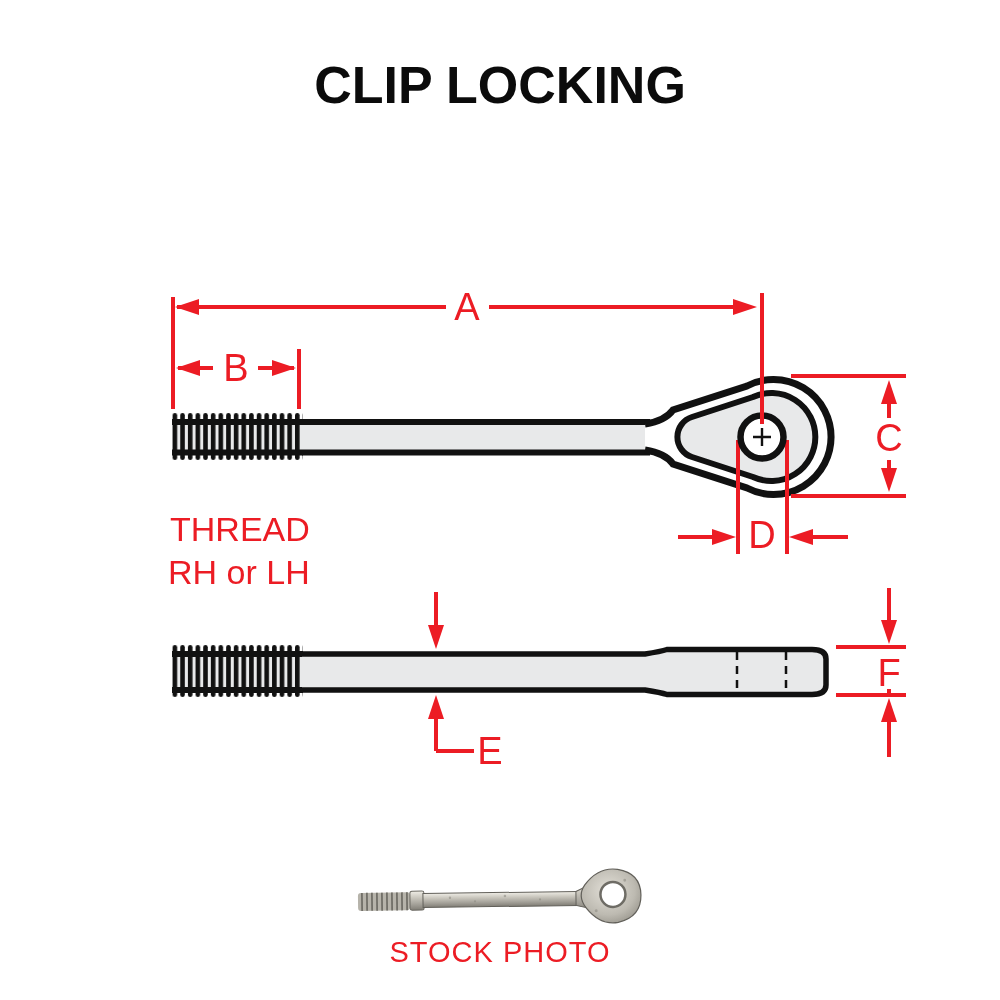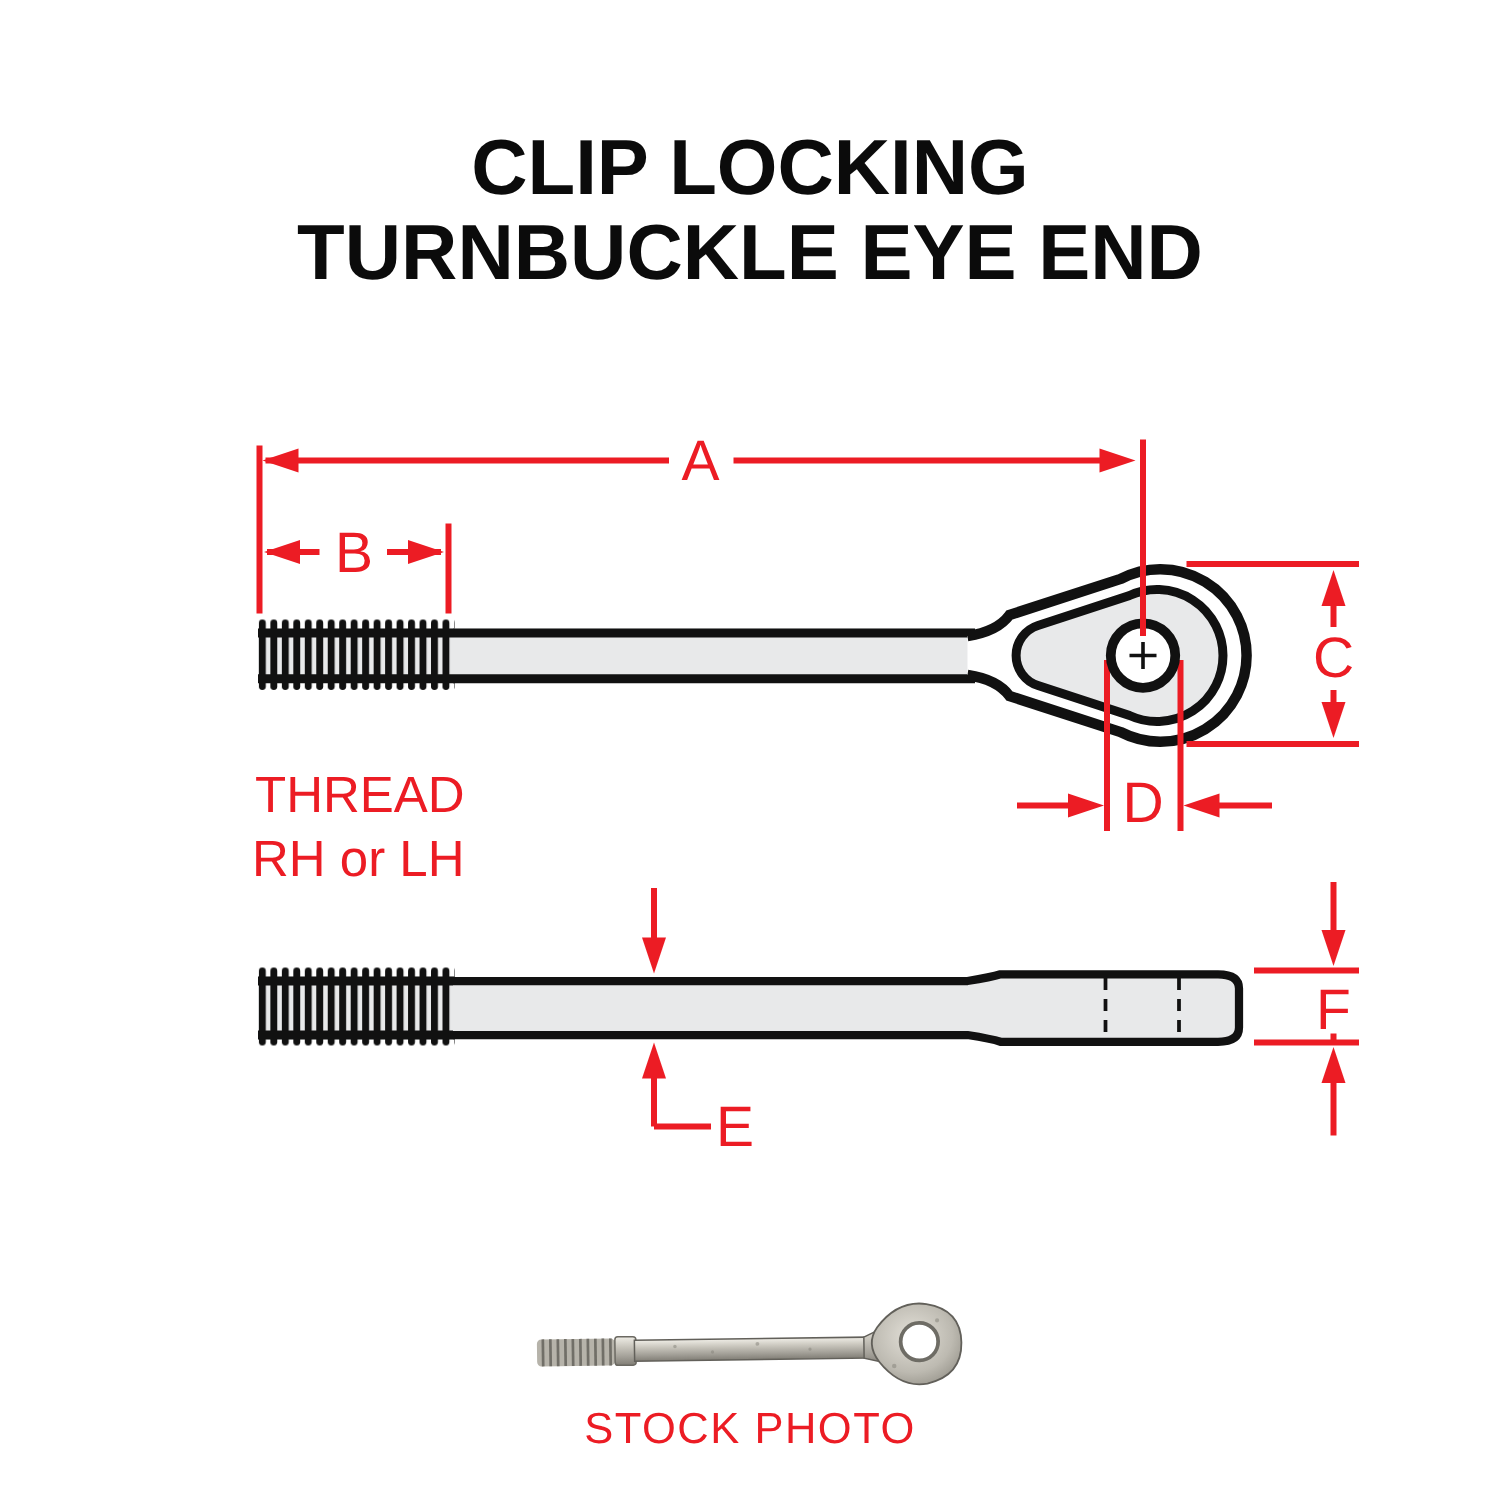--- a/index.html
+++ b/index.html
@@ -9,21 +9,21 @@
     --title-black: #0b0b0b;
   }
   html,body{margin:0;padding:0;background:#ffffff;}
   body{
     width:1000px;height:1000px;position:relative;overflow:hidden;
     font-family:"Liberation Sans", sans-serif;
   }
   .title-block{
     position:absolute;top:57px;left:0;width:1000px;
     text-align:center;color:var(--title-black);
-    font-weight:bold;font-size:52px;line-height:57px;letter-spacing:0px;margin-top:27px;
+    font-weight:bold;font-size:52px;line-height:57px;letter-spacing:0px;
   }
   svg{position:absolute;top:0;left:0;}
   .dim-stroke{stroke:var(--dimension-red,#EC1C24);stroke-width:4;fill:none;}
   .dim-fill{fill:var(--dimension-red,#EC1C24);stroke:none;}
   .dim-label{
     fill:var(--dimension-red,#EC1C24);
     font-family:"Liberation Sans", sans-serif;
     font-size:38px;font-weight:400;
   }
   .note-label{
@@ -37,21 +37,20 @@
     font-size:29px;font-weight:400;letter-spacing:1px;
   }
   .part-outline{stroke:var(--outline-black,#111);fill:none;}
   .part-gray{fill:var(--part-fill-gray,#E8E9EA);}
 </style>
 </head>
 <body>
 
 <div class="title-block">
   <div>CLIP LOCKING</div>
-  <div>TURNBUCKLE EYE END</div>
 </div>
 
 <svg width="1000" height="1000" viewBox="0 0 1000 1000">
   <defs>
     <pattern id="threadPatTop" patternUnits="userSpaceOnUse" x="172.6" y="413" width="7.65" height="47">
       <rect x="0" y="0" width="4.6" height="47" rx="2.3" fill="#111111"></rect>
     </pattern>
     <pattern id="threadPatBot" patternUnits="userSpaceOnUse" x="172.6" y="645" width="7.65" height="52">
       <rect x="0" y="0" width="4.6" height="52" rx="2.3" fill="#111111"></rect>
     </pattern>

